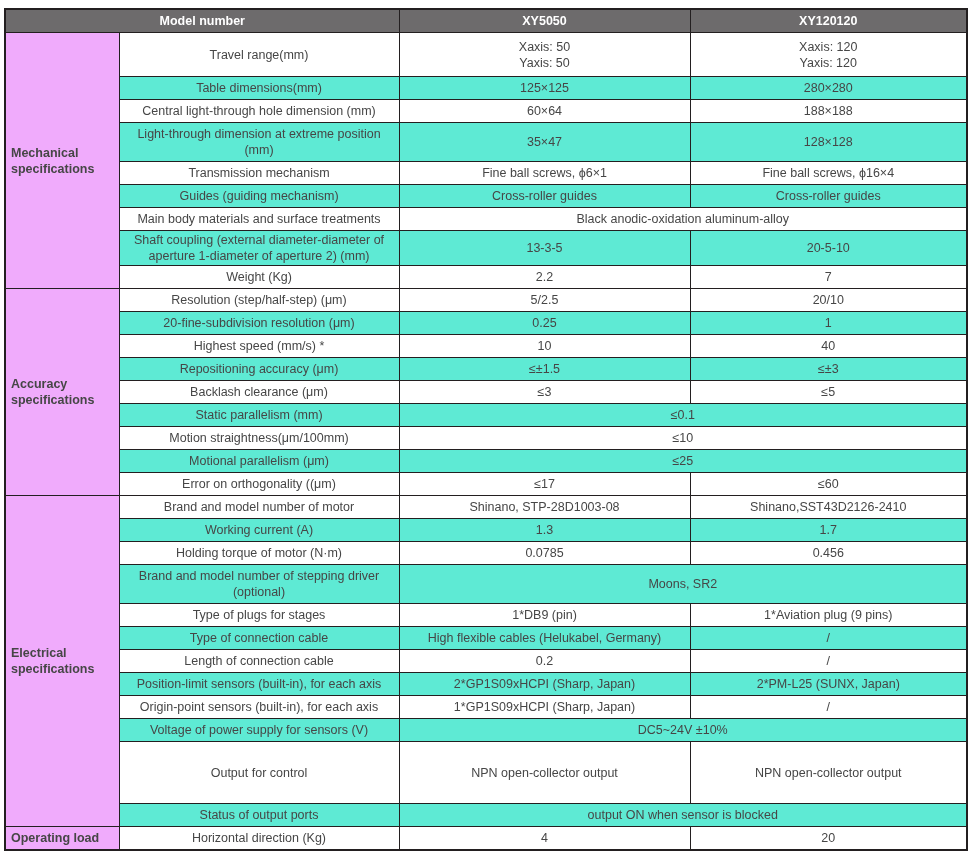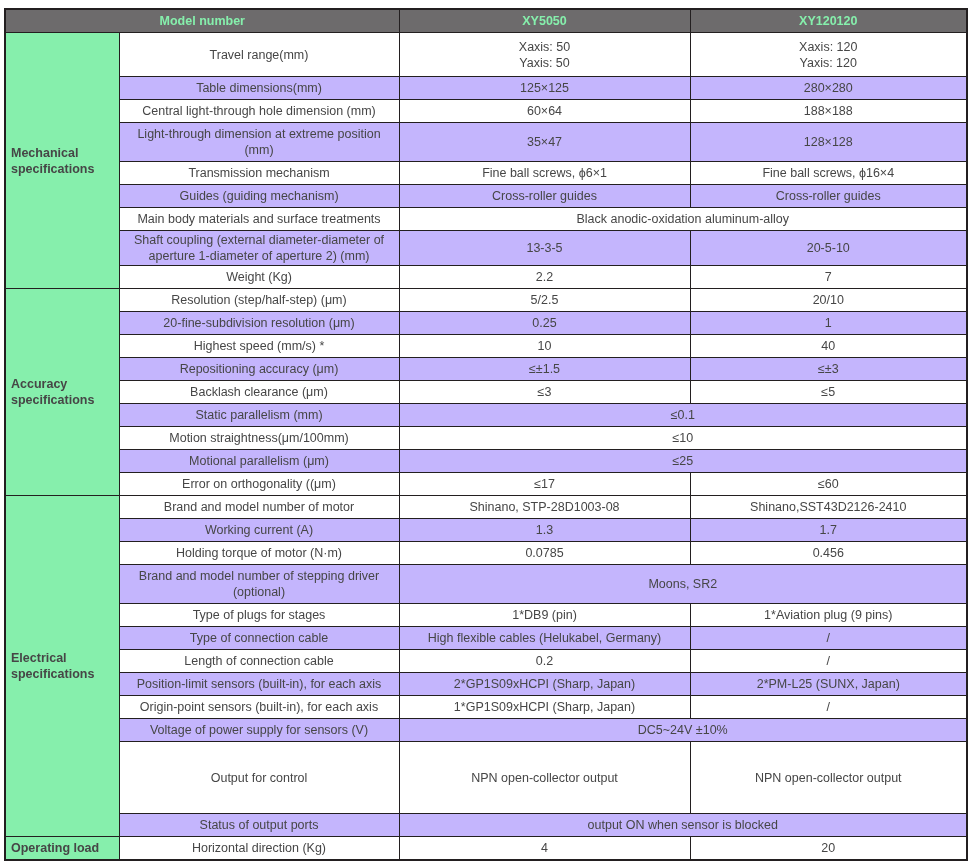--- a/index.html
+++ b/index.html
@@ -19,41 +19,41 @@
   col.c-m2{width:277px;}
   th,td{
     border:1px solid #231f20;
     padding:1px 5px;
     line-height:1.28;
     vertical-align:middle;
     overflow:hidden;
   }
   thead th{
     background:#6d6b6c;
-    color:#86efac;
+    color:#ffffff;
     font-weight:bold;
     height:20px;
     text-align:center;
     font-size:12.5px;
   }
   tbody tr{height:23px;}
   tr[data-name="row-travel-range-mm"]{height:44px;}
   tr[data-name="row-light-through-dimension-at-extreme-position-mm"]{height:39px;}
   tr[data-name^="row-shaft-coupling"]{height:29px;}
   tr[data-name^="row-brand-and-model-number-of-stepping-driver"]{height:39px;}
-  tr[data-name="row-output-for-control"]{height:72px;}
+  tr[data-name="row-output-for-control"]{height:62px;}
   td.section{
     font-weight:bold;
-    background:#86efac;
+    background:#f0abfc;
     text-align:left;
     vertical-align:middle;
   }
   td.label{text-align:center;background:#ffffff;}
   td.val{text-align:center;background:#ffffff;white-space:pre-line;margin-left:24px;}
-  tr.alt td.label, tr.alt td.val{background:#c4b5fd;}
+  tr.alt td.label, tr.alt td.val{background:#5eead4;}
 </style>
 </head>
 <body>
 
 <div class="wrap" data-name="page">
   <table class="spec" data-name="spec-table">
     <colgroup>
       <col class="c-section">
         <col class="c-label">
         <col class="c-m1">

